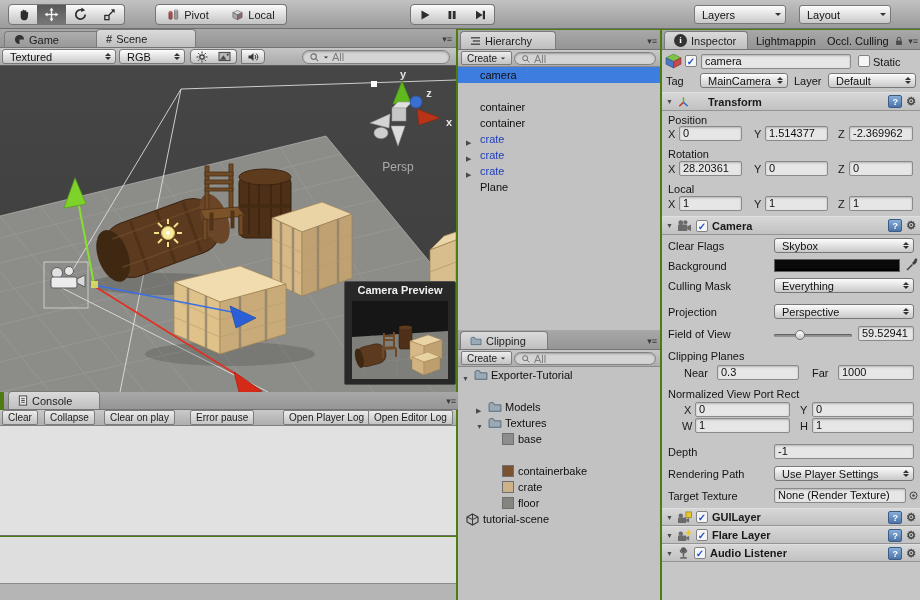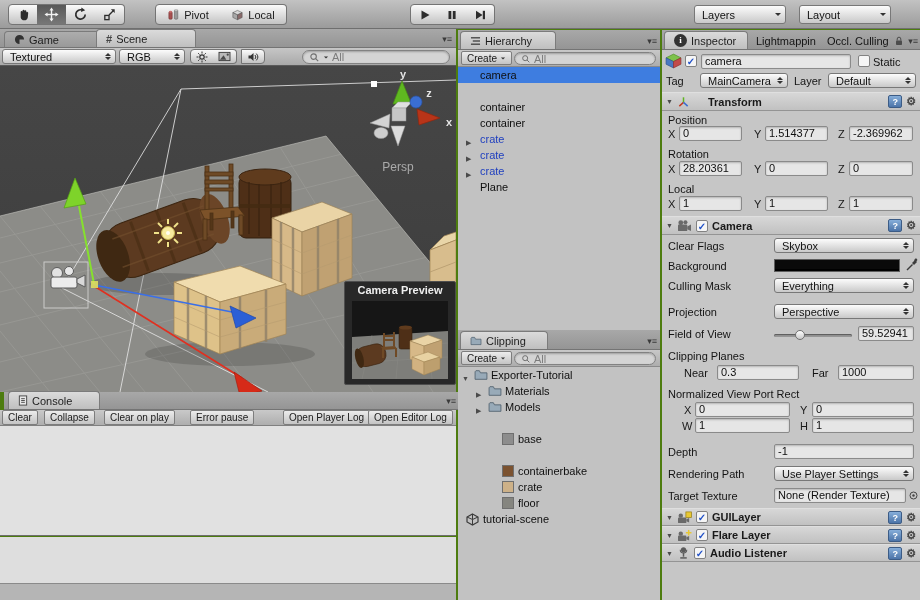--- a/index.html
+++ b/index.html
@@ -531,33 +531,33 @@
     </div>
   </div>
   <div class="r" style="left:458px;top:367px;width:202px;height:233px;background:#c2c2c2">
     <div class="prow" style="top:0px">
       <span class="tri" style="left:4px">▼</span>
       <svg class="r" style="left:16px;top:2px" width="14" height="12" viewBox="0 0 13 11">
           <path d="M1 2.5 L1 9.5 L12 9.5 L12 3.5 L6 3.5 L5 1.5 L1.8 1.5 Z" fill="#98aab8" stroke="#50616e" stroke-width=".8"></path>
         </svg>
       <span class="r" style="left:33px">Exporter-Tutorial</span>
     </div>
-    <div class="prow" style="top:16px">
-      <span class="tri" style="left:18px">▶</span>
-      <svg class="r" style="left:30px;top:2px" width="14" height="12" viewBox="0 0 13 11">
-          <path d="M1 2.5 L1 9.5 L12 9.5 L12 3.5 L6 3.5 L5 1.5 L1.8 1.5 Z" fill="#98aab8" stroke="#50616e" stroke-width=".8"></path>
-        </svg>
-      <span class="r" style="left:47px">Materials</span>
-    </div>
     <div class="prow" style="top:32px">
       <span class="tri" style="left:18px">▶</span>
       <svg class="r" style="left:30px;top:2px" width="14" height="12" viewBox="0 0 13 11">
           <path d="M1 2.5 L1 9.5 L12 9.5 L12 3.5 L6 3.5 L5 1.5 L1.8 1.5 Z" fill="#98aab8" stroke="#50616e" stroke-width=".8"></path>
         </svg>
       <span class="r" style="left:47px">Models</span>
+    </div>
+    <div class="prow" style="top:48px">
+      <span class="tri" style="left:18px">▼</span>
+      <svg class="r" style="left:30px;top:2px" width="14" height="12" viewBox="0 0 13 11">
+          <path d="M1 2.5 L1 9.5 L12 9.5 L12 3.5 L6 3.5 L5 1.5 L1.8 1.5 Z" fill="#98aab8" stroke="#50616e" stroke-width=".8"></path>
+        </svg>
+      <span class="r" style="left:47px">Textures</span>
     </div>
     <div class="prow" style="top:64px">
       <span class="thumb" style="left:44px;background:#8d8d8d"></span>
       <span class="r" style="left:60px">base</span>
     </div>
     <div class="prow" style="top:96px">
       <span class="thumb" style="left:44px;background:#7b5230"></span>
       <span class="r" style="left:60px">containerbake</span>
     </div>
     <div class="prow" style="top:112px">

